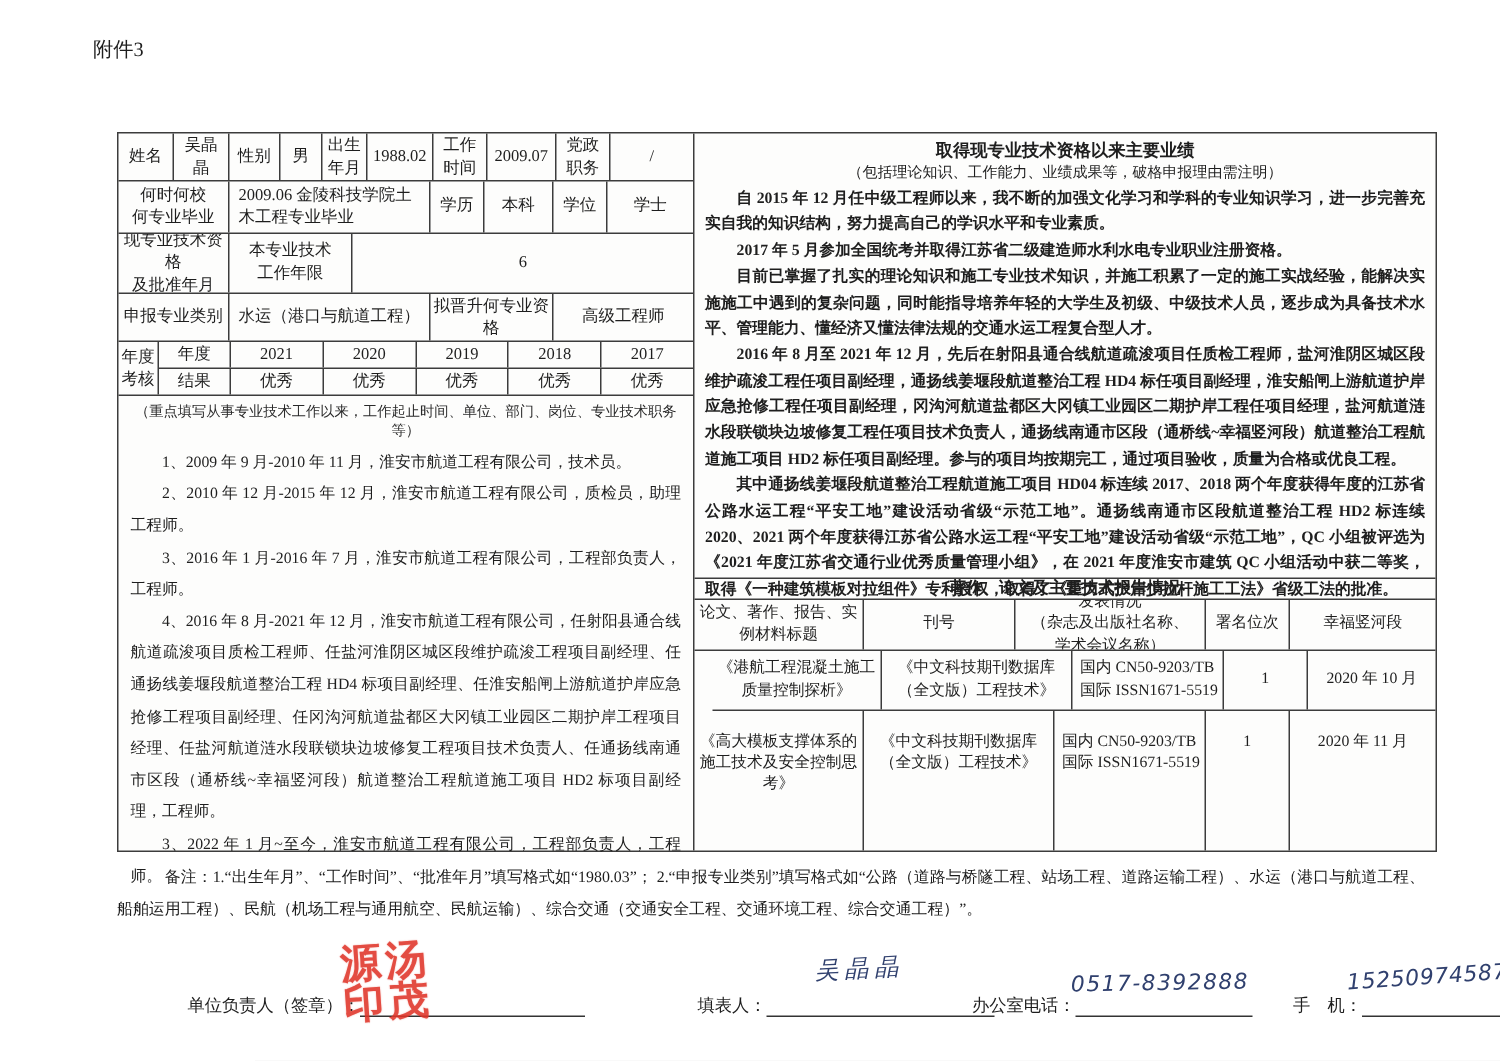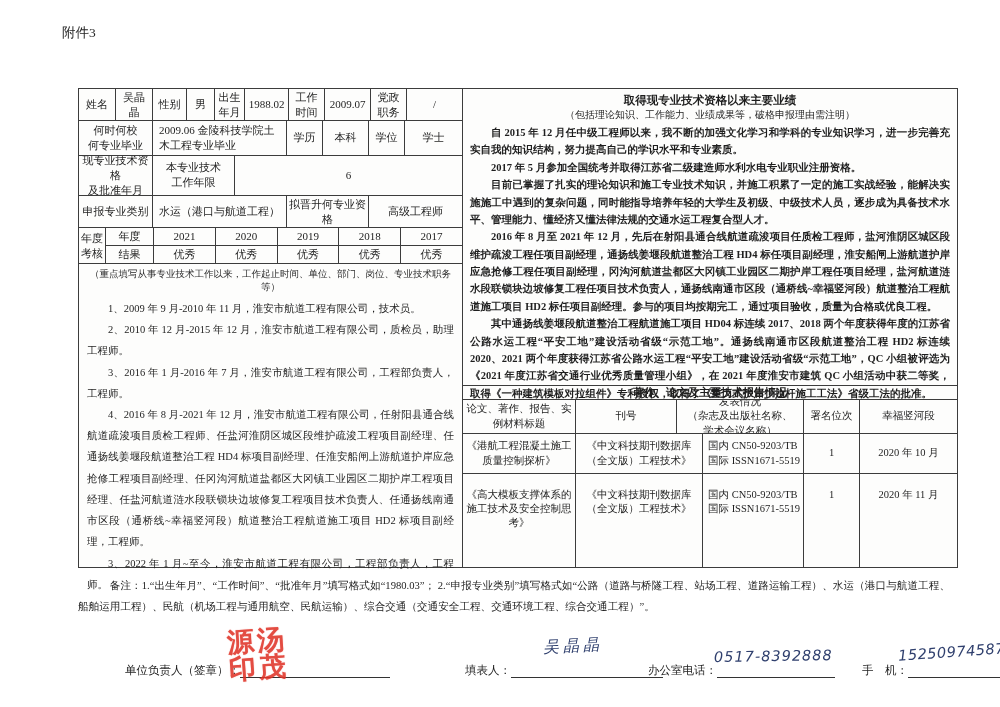--- a/index.html
+++ b/index.html
@@ -46,21 +46,21 @@
 
   
   .ach-cell { height:297px; border-bottom:1px solid #3c3c3c; padding:4px 7px 0 7px; }
   .ach-title { text-align:center; font-weight:bold; font-size:11.5px; }
   .ach-sub { text-align:center; font-size:10px; margin-bottom:2px; }
   .ach-body p { font-size:10.5px; line-height:1.655; text-align:justify; text-indent:2em;font-weight:bold; }
 
   .pub-title { height:14px; border-bottom:1px solid #3c3c3c; text-align:center; font-weight:bold; font-size:11px; line-height:13px; }
   .pub-row { display:flex; border-bottom:1px solid #3c3c3c; }
   .pub-hdr { height:34px; }
-  .pub-r1 { height:40px; }
+  .pub-r1 { height:40px;margin-left:12px; }
   .pub-r2 { flex:1; border-bottom:none; }
   .pub-row .cell { font-size:10.5px; line-height:1.35; }
   .c-t { flex:0 0 113px; } .c-v { flex:0 0 127px; } .c-i { flex:0 0 101px; }
   .c-r { flex:0 0 56px; } .c-d { flex:1; }
   .c-i .iss { display:block; text-align:left; }
   .pub-r2 .cell { justify-content:flex-start; padding-top:14px; }
 
   
   .notes {
     position:absolute; left:78px; top:576px; width:872px;

